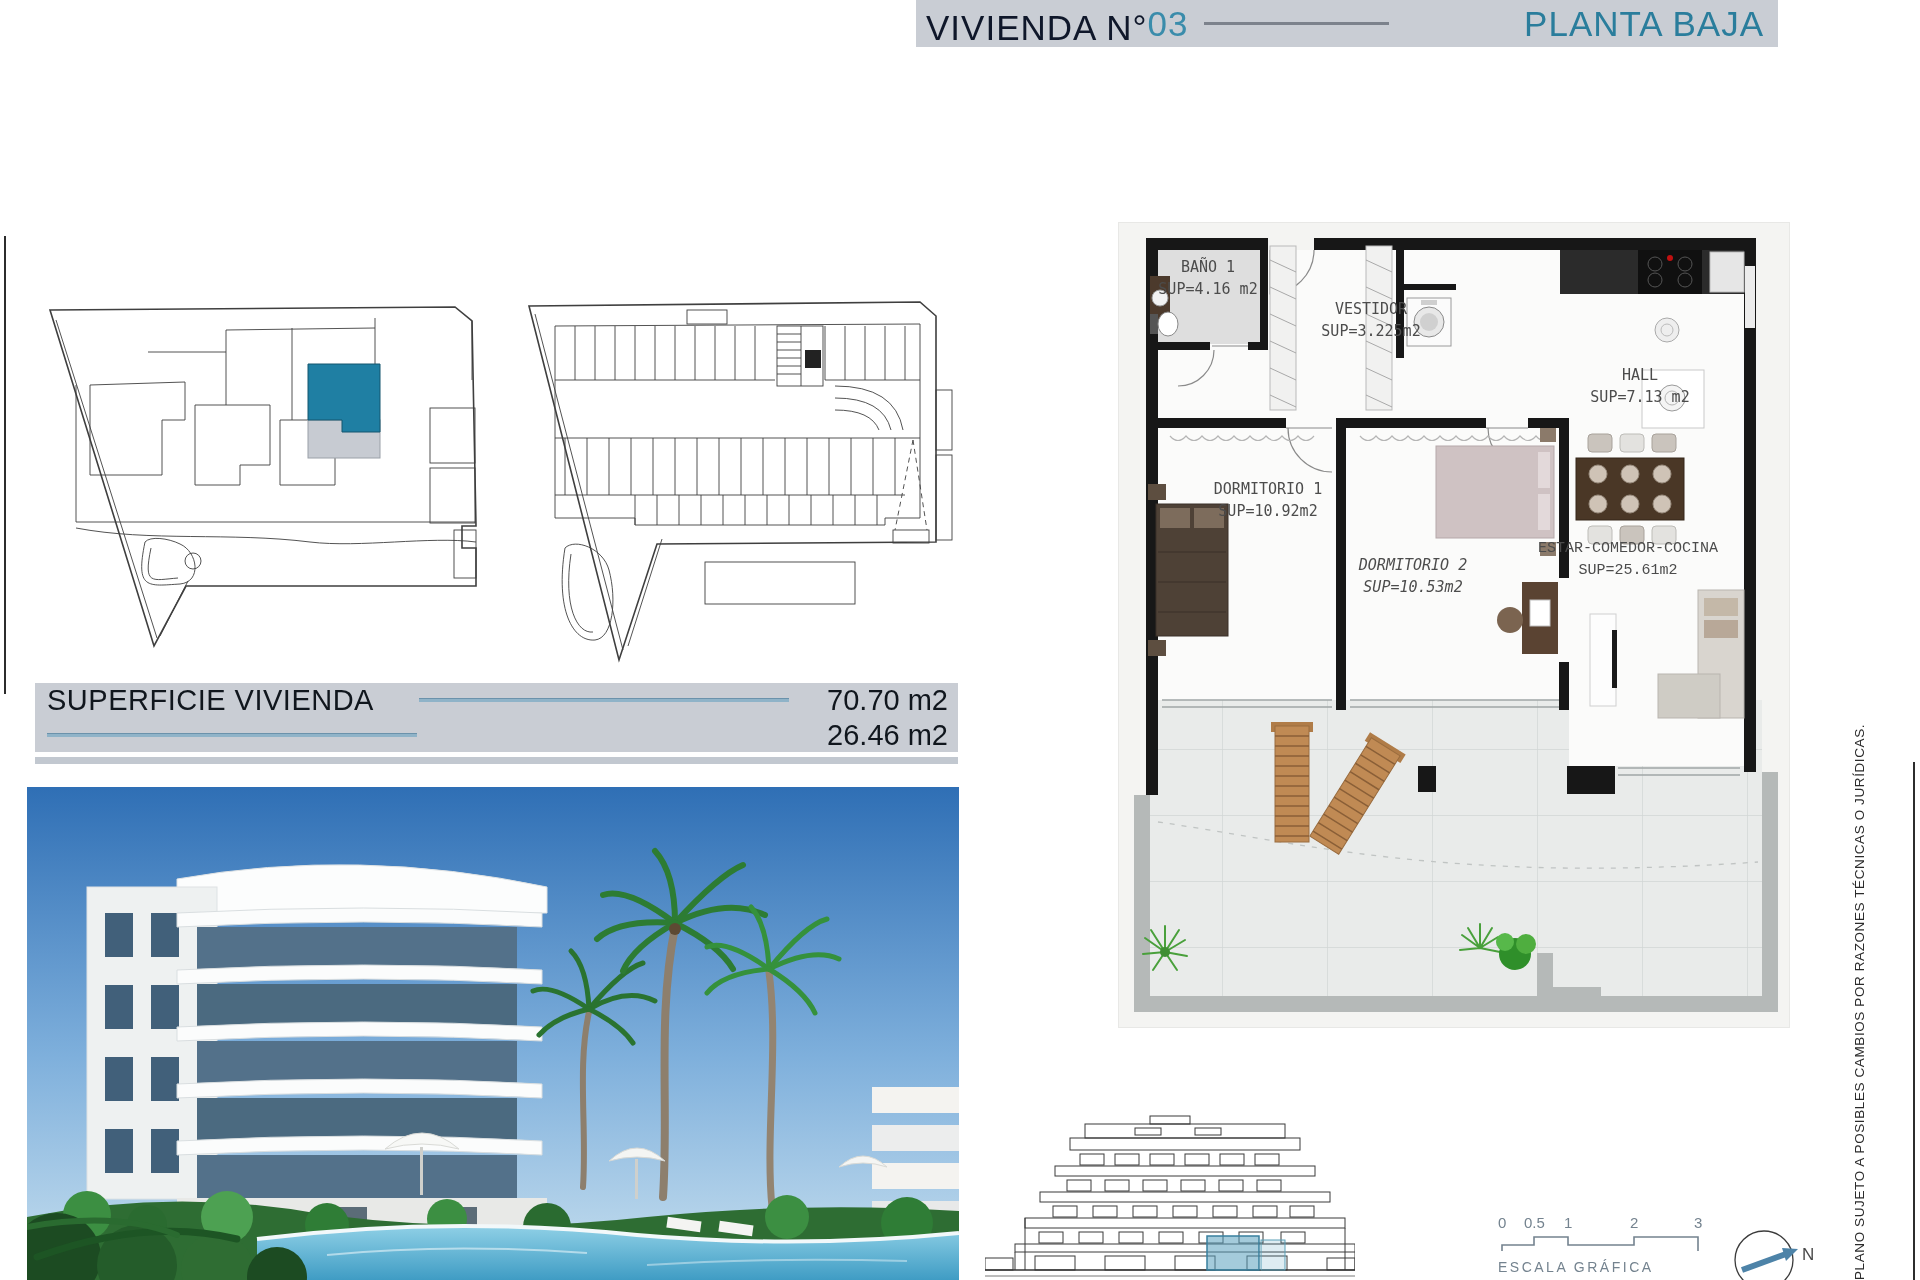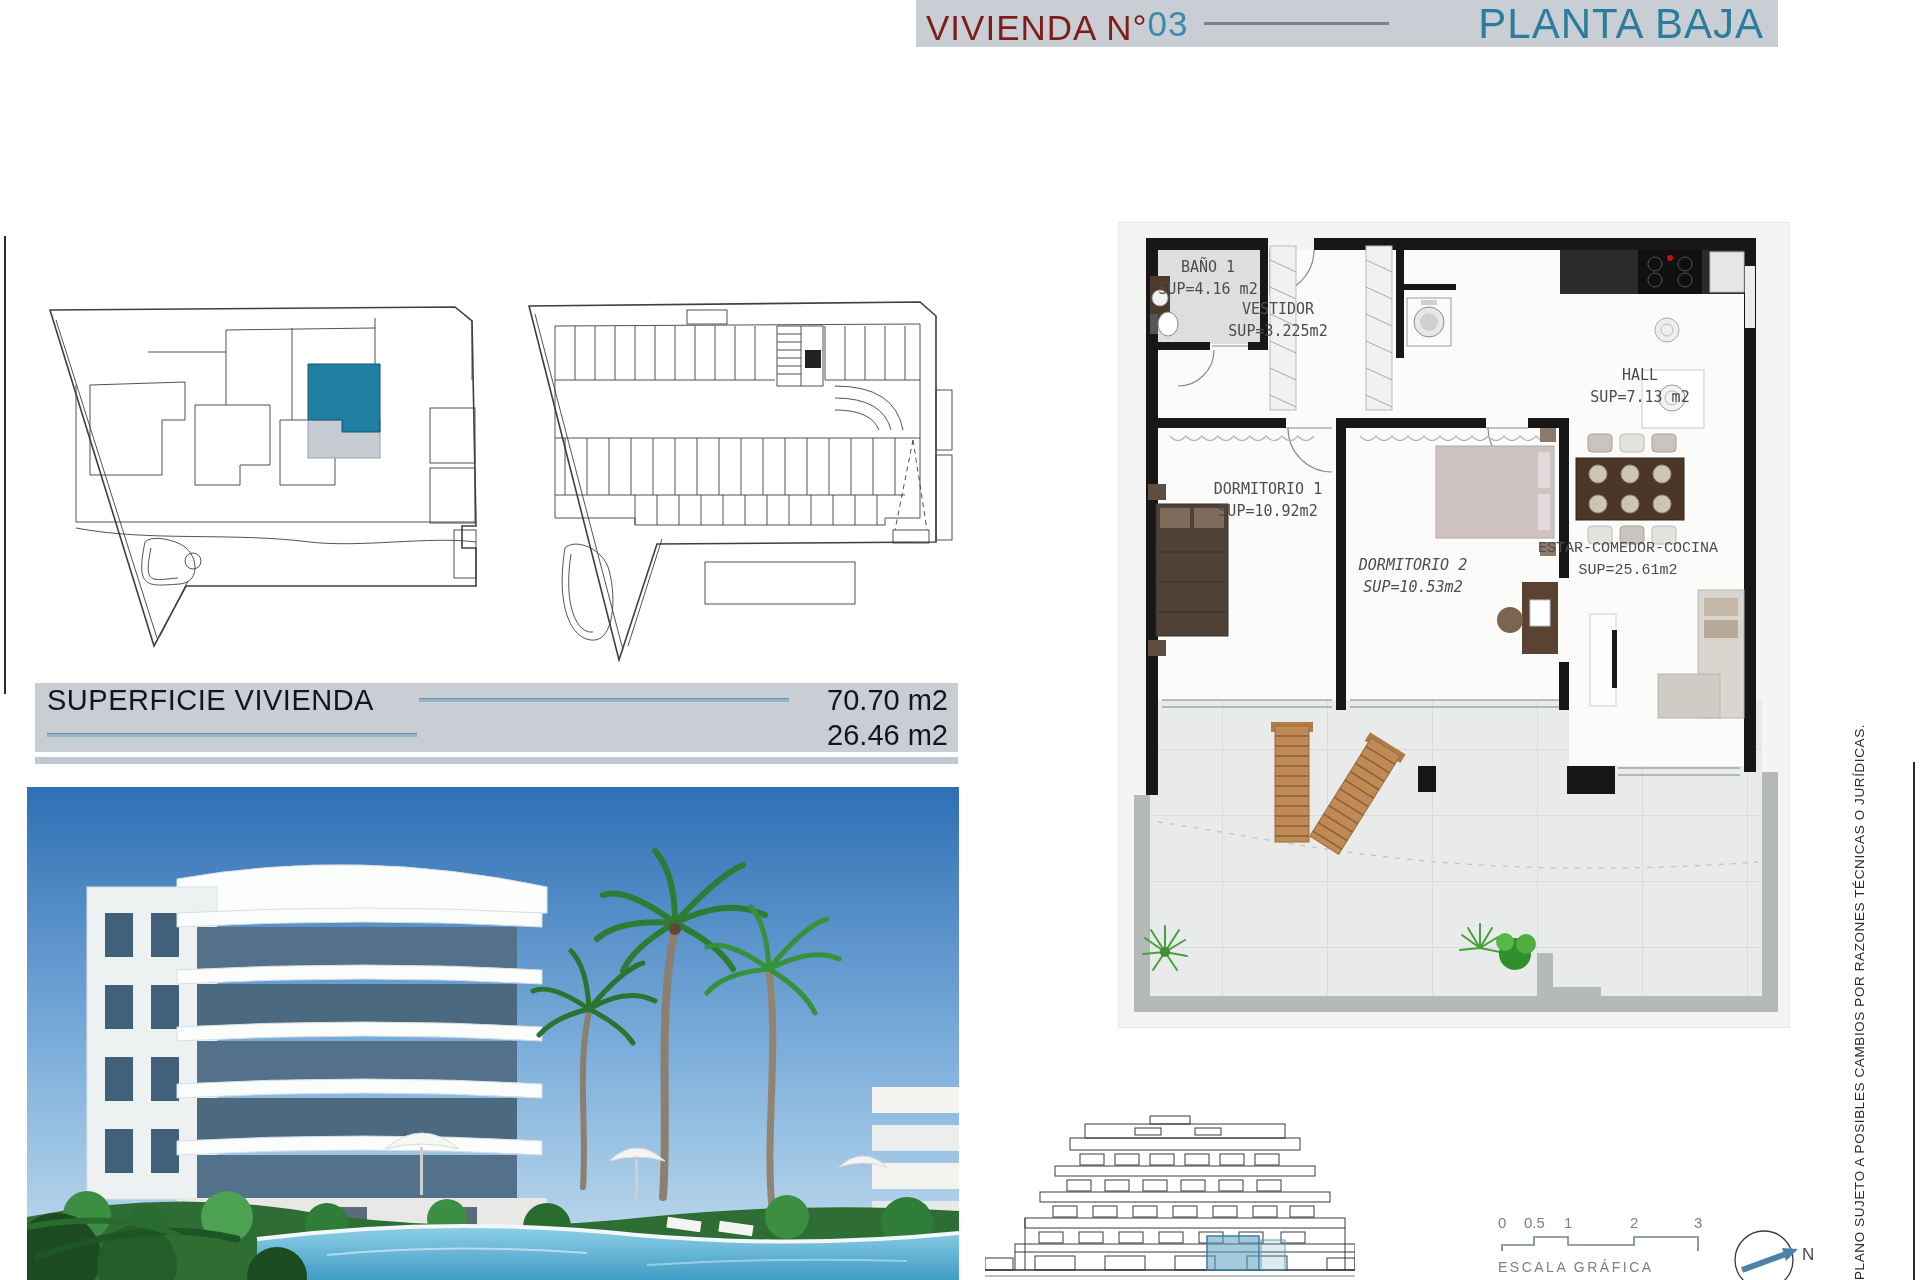--- a/index.html
+++ b/index.html
@@ -3,24 +3,24 @@
 <meta charset="utf-8">
 <style>
   html,body{margin:0;padding:0;background:#ffffff;}
   .page{position:relative;width:1920px;height:1280px;background:#ffffff;overflow:hidden;
         font-family:"Liberation Sans",sans-serif;}
   .abs{position:absolute;}
 
   
   .header-bar{left:916px;top:0;width:862px;height:47px;background:#c9cdd4;
               display:flex;align-items:center;}
-  .header-title{font-size:35px;letter-spacing:1px;color:#7f1d1d;margin-left:10px;white-space:nowrap;margin-top:8px;}
+  .header-title{font-size:35px;letter-spacing:1px;color:#0f172a;margin-left:10px;white-space:nowrap;margin-top:8px;}
   .header-num{font-size:35px;letter-spacing:1px;color:#3a8cab;}
   .header-rule{height:3px;width:185px;background:#7c828c;margin-left:16px;}
-  .header-floor{font-size:42px;letter-spacing:1px;color:#2a7d9c;margin-left:auto;margin-right:14px;white-space:nowrap;}
+  .header-floor{font-size:35px;letter-spacing:1px;color:#2a7d9c;margin-left:auto;margin-right:14px;white-space:nowrap;}
 
   
   .surf-bar{left:35px;top:683px;width:923px;height:69px;background:#c9cdd4;
             display:flex;flex-direction:column;justify-content:center;gap:4px;}
   .surf-row{display:flex;align-items:center;height:31px;}
   .surf-label{font-size:29px;letter-spacing:0.5px;color:#10161d;width:360px;padding-left:12px;white-space:nowrap;}
   .surf-rule{width:370px;height:3px;background:#8fb3c8;border-top:1px solid #6b92ab;margin-left:12px;}
   .surf-value{font-size:29px;color:#10161d;margin-left:auto;margin-right:10px;white-space:nowrap;text-align:right;}
   .surf-divider{left:35px;top:757px;width:923px;height:7px;background:#c2c8d0;}
 
@@ -402,21 +402,21 @@
       <circle cx="397" cy="732" r="16" fill="#2f8f2a"></circle>
       <circle cx="408" cy="722" r="10" fill="#4fae3f"></circle>
       <circle cx="387" cy="720" r="9" fill="#57b84a"></circle>
     </g>
   </svg>
 
   <div class="room-label" style="left:1128px;top:256px;width:160px;">
     <div>BAÑO 1</div>
     <div>SUP=4.16 m2</div>
   </div>
-  <div class="room-label" style="left:1198px;top:298px;width:160px;">
+  <div class="room-label" style="left:1291px;top:298px;width:160px;">
     <div>VESTIDOR</div>
     <div>SUP=3.225m2</div>
   </div>
   <div class="room-label" style="left:1560px;top:364px;width:160px;">
     <div>HALL</div>
     <div>SUP=7.13 m2</div>
   </div>
   <div class="room-label" style="left:1188px;top:478px;width:160px;">
     <div>DORMITORIO 1</div>
     <div>SUP=10.92m2</div>

